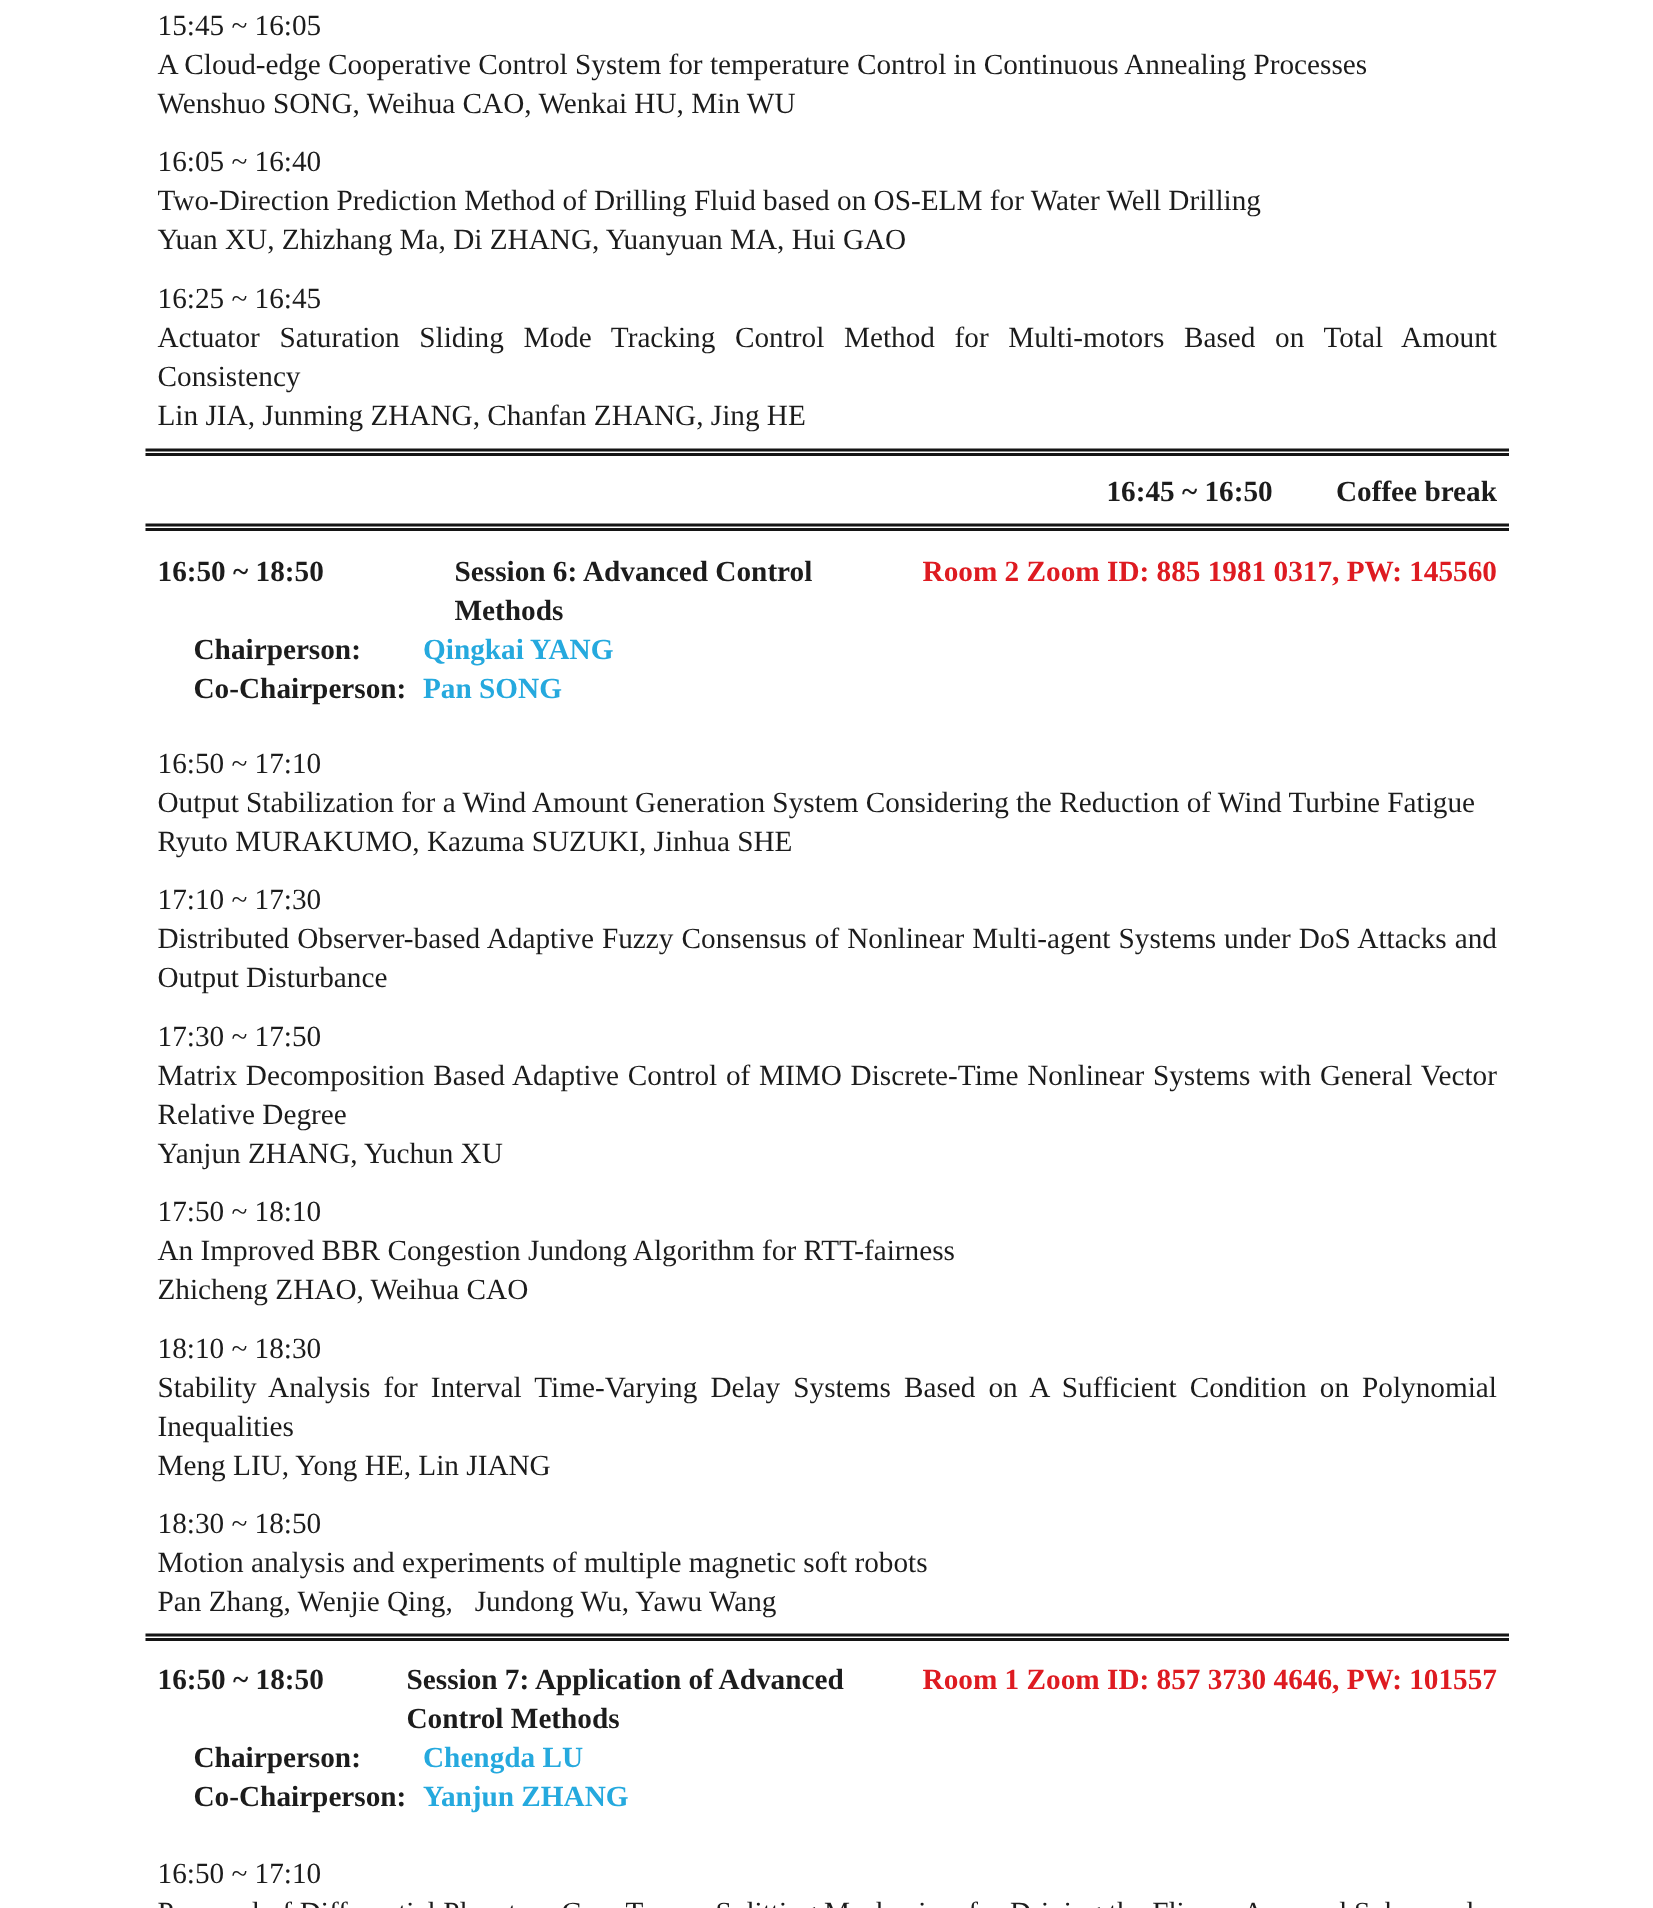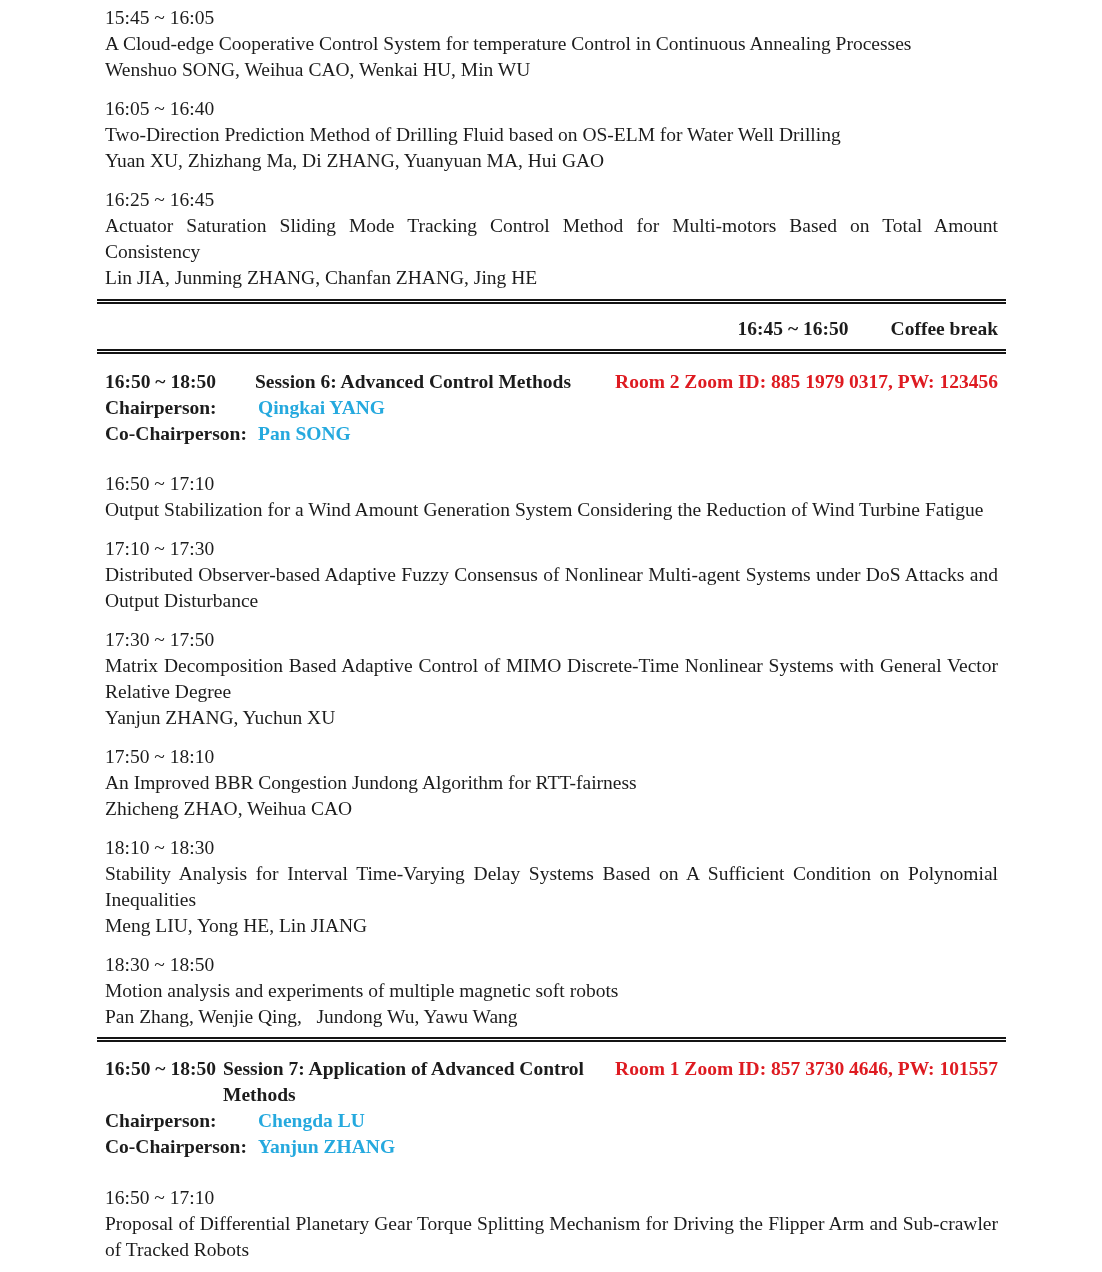--- a/index.html
+++ b/index.html
@@ -44,29 +44,29 @@
     display: flex;
     justify-content: flex-end;
   }
   .col-label {
     display: inline-block;
     width: 153px;
     flex: 0 0 153px;
   }
 
   .session-header { font-weight: bold; }
-  .session-header .session-line1 { display: flex; align-items: baseline; }
+  .session-header .session-line1 { display: flex; align-items: baseline; gap: 48px; }
   .session-header .s-time { flex: 0 0 150px; }
   .session-header.session7 .s-time { flex: 0 0 118px; }
   .session-header .s-room {
     margin-left: auto;
     color: var(--accent-red, #de1b21);
     white-space: nowrap;
   }
-  .session-header .chair-row { display: flex; }
+  .session-header .chair-row { display: flex; margin-left: 24px; }
   .session-header .chair-name { color: var(--accent-cyan, #25a9de); }
   .hdr-6 { margin-top: 15px; }
   .hdr-7 { margin-top: 14px; }
 
   .entries-session6 { margin-top: 24px; }
   .entries-session7 { margin-top: 25px; }
 </style>
 </head>
 <body>
 
@@ -96,36 +96,37 @@
     <span class="col-label">16:45 ~ 16:50</span>
     <span>Coffee break</span>
   </div>
 
   <div class="rule rule-2"></div>
 
   <header class="session-header session6 hdr-6">
     <div class="session-line1">
       <span class="s-time">16:50 ~ 18:50</span>
       <span class="s-title">Session 6: Advanced Control Methods</span>
-      <span class="s-room">Room 2 Zoom ID: 885 1979 0317, PW: 123456</span>
+      <span class="s-room">Room 2 Zoom ID: 885 1981 0317, PW: 145560</span>
     </div>
     <div class="chair-row">
       <span class="col-label">Chairperson:</span>
       <span class="chair-name">Qingkai YANG</span>
     </div>
     <div class="chair-row">
       <span class="col-label">Co-Chairperson:</span>
       <span class="chair-name">Pan SONG</span>
     </div>
   </header>
 
   <section class="entries-session6">
     <div class="entry">
       <div class="time">16:50 ~ 17:10</div>
       <div class="title">Output Stabilization for a Wind Amount Generation System Considering the Reduction of Wind Turbine Fatigue</div>
+      <div class="authors">Ryuto MURAKUMO, Kazuma SUZUKI, Jinhua SHE</div>
     </div>
     <div class="entry">
       <div class="time">17:10 ~ 17:30</div>
       <div class="title">Distributed Observer-based Adaptive Fuzzy Consensus of Nonlinear Multi-agent Systems under DoS Attacks and Output Disturbance</div>
     </div>
     <div class="entry">
       <div class="time">17:30 ~ 17:50</div>
       <div class="title">Matrix Decomposition Based Adaptive Control of MIMO Discrete-Time Nonlinear Systems with General Vector Relative Degree</div>
       <div class="authors">Yanjun ZHANG, Yuchun XU</div>
     </div>

